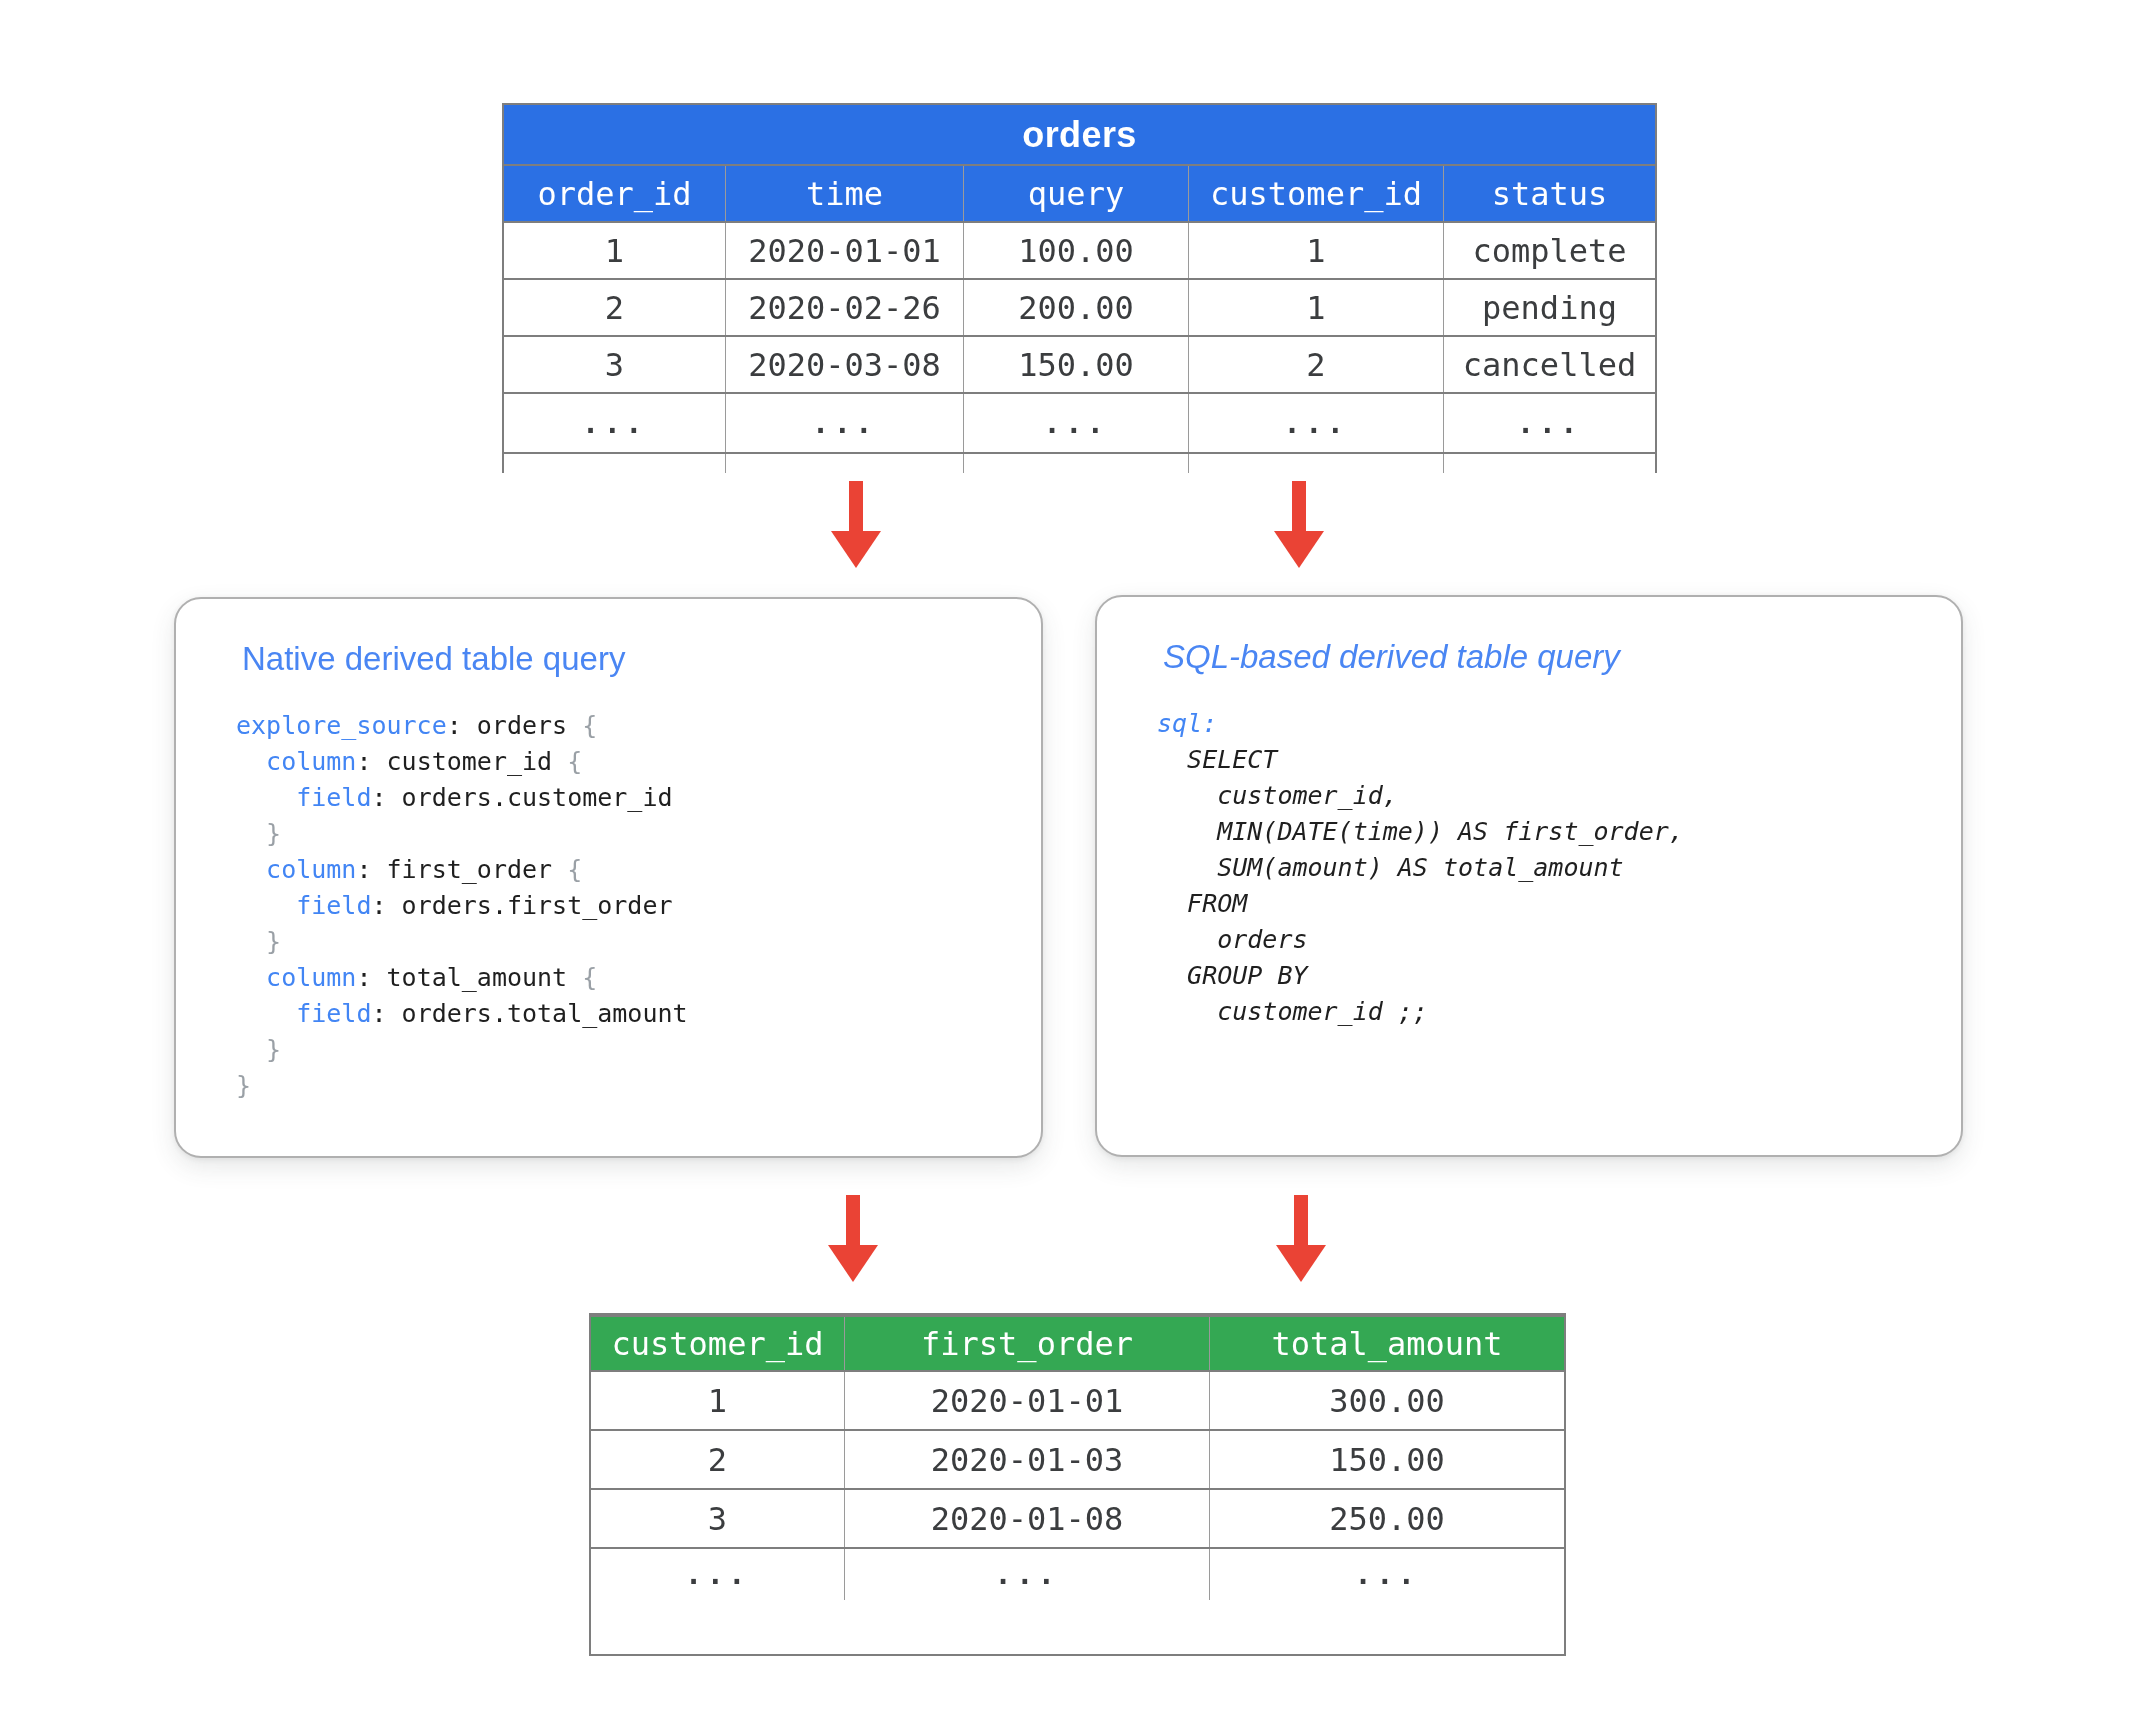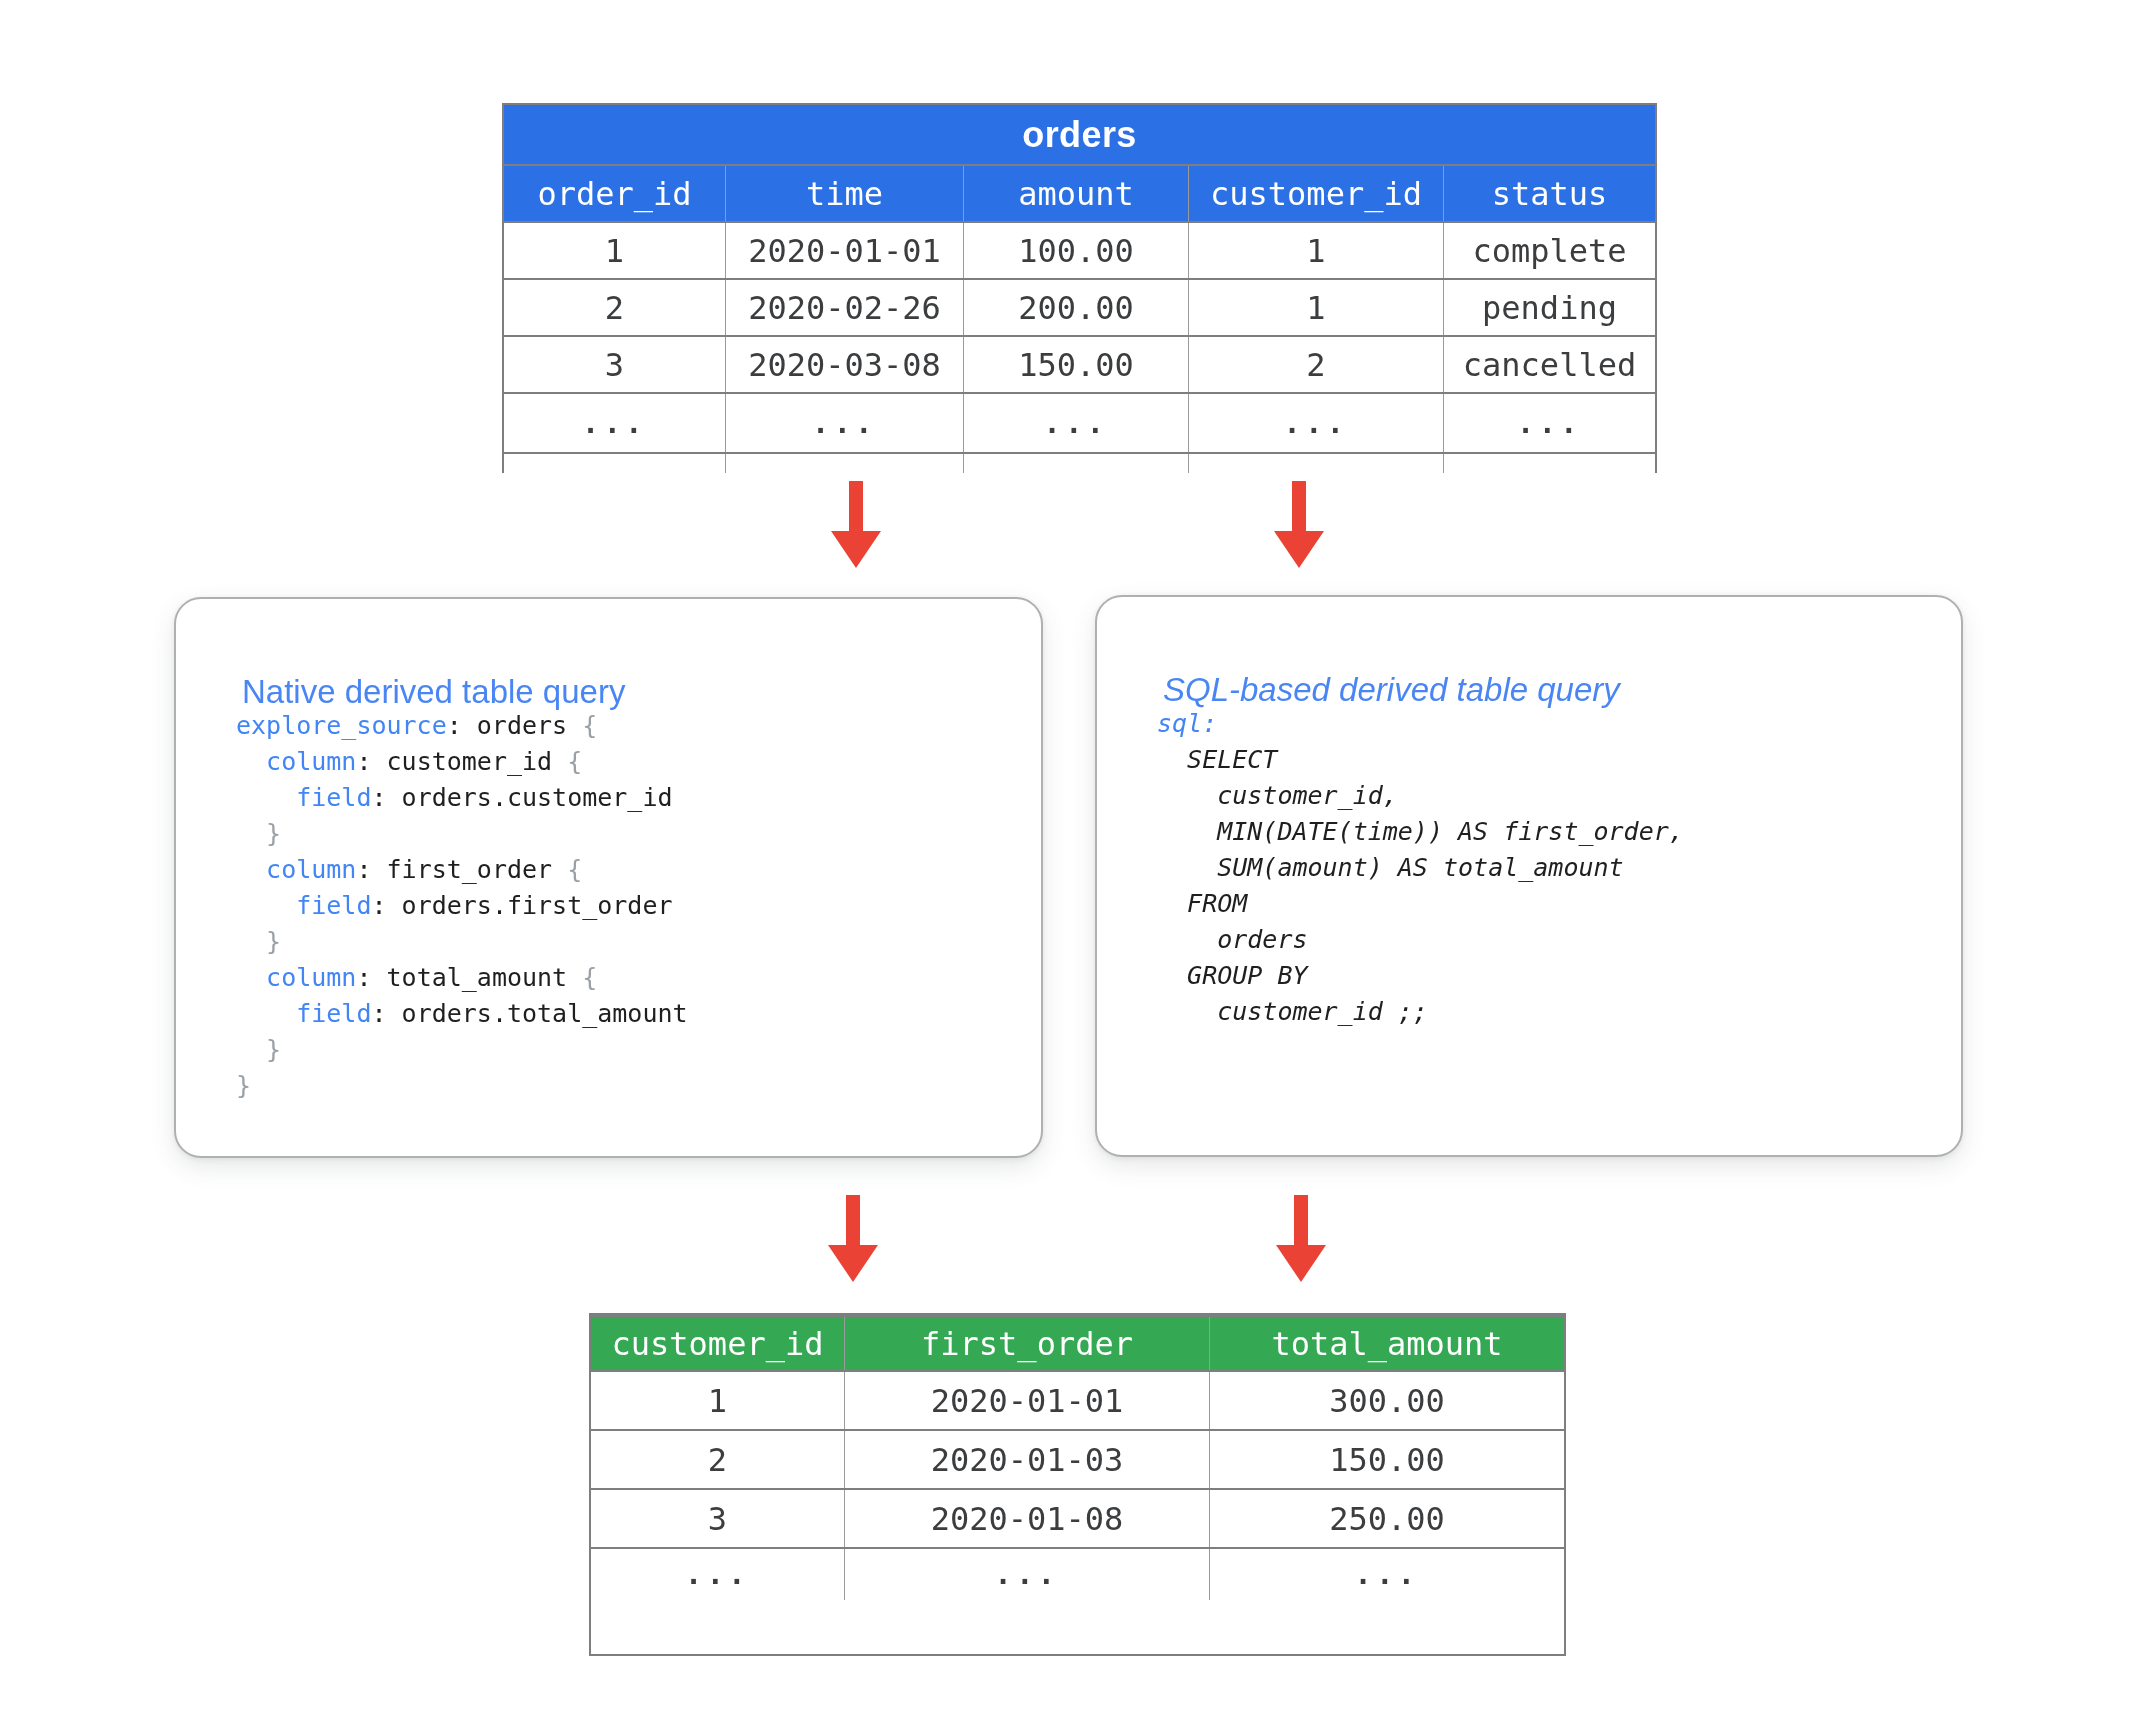--- a/index.html
+++ b/index.html
@@ -81,21 +81,20 @@
     border:2.7px solid var(--box-border);
     border-radius:27px;
     box-shadow:0 9px 25px rgba(60,64,67,0.12), 0 1.8px 5.3px rgba(60,64,67,0.08);
   }
   .qbox-left{left:174px;top:597px;width:869px;height:561px;}
   .qbox-right{left:1095px;top:595px;width:868px;height:562px;font-style:italic;}
   .qbox-title{
     position:absolute;left:66px;top:41px;
     font-size:33px;
     color:var(--box-title-blue);
-    margin-top:33px;
   }
   .code{
     position:absolute;left:60px;top:109px;right:27px;
     font-family:"DejaVu Sans Mono","Liberation Mono",monospace;
     font-size:25px;
     line-height:36px;
     color:var(--code-ink);
     white-space:pre;
   }
   .seg-k{color:var(--kw-blue);}
@@ -119,21 +118,21 @@
 </head>
 <body>
 
 <div class="canvas">
 
   <div class="tbl tbl-orders">
     <div class="tbl-title">orders</div>
     <div class="tbl-head">
         <div class="cell">order_id</div>
         <div class="cell">time</div>
-        <div class="cell">amount</div>
+        <div class="cell">query</div>
         <div class="cell">customer_id</div>
         <div class="cell">status</div>
       </div>
     <div>
         <div class="tbl-row">
           <div class="cell">1</div>
           <div class="cell">2020-01-01</div>
           <div class="cell">100.00</div>
           <div class="cell">1</div>
           <div class="cell">complete</div>

